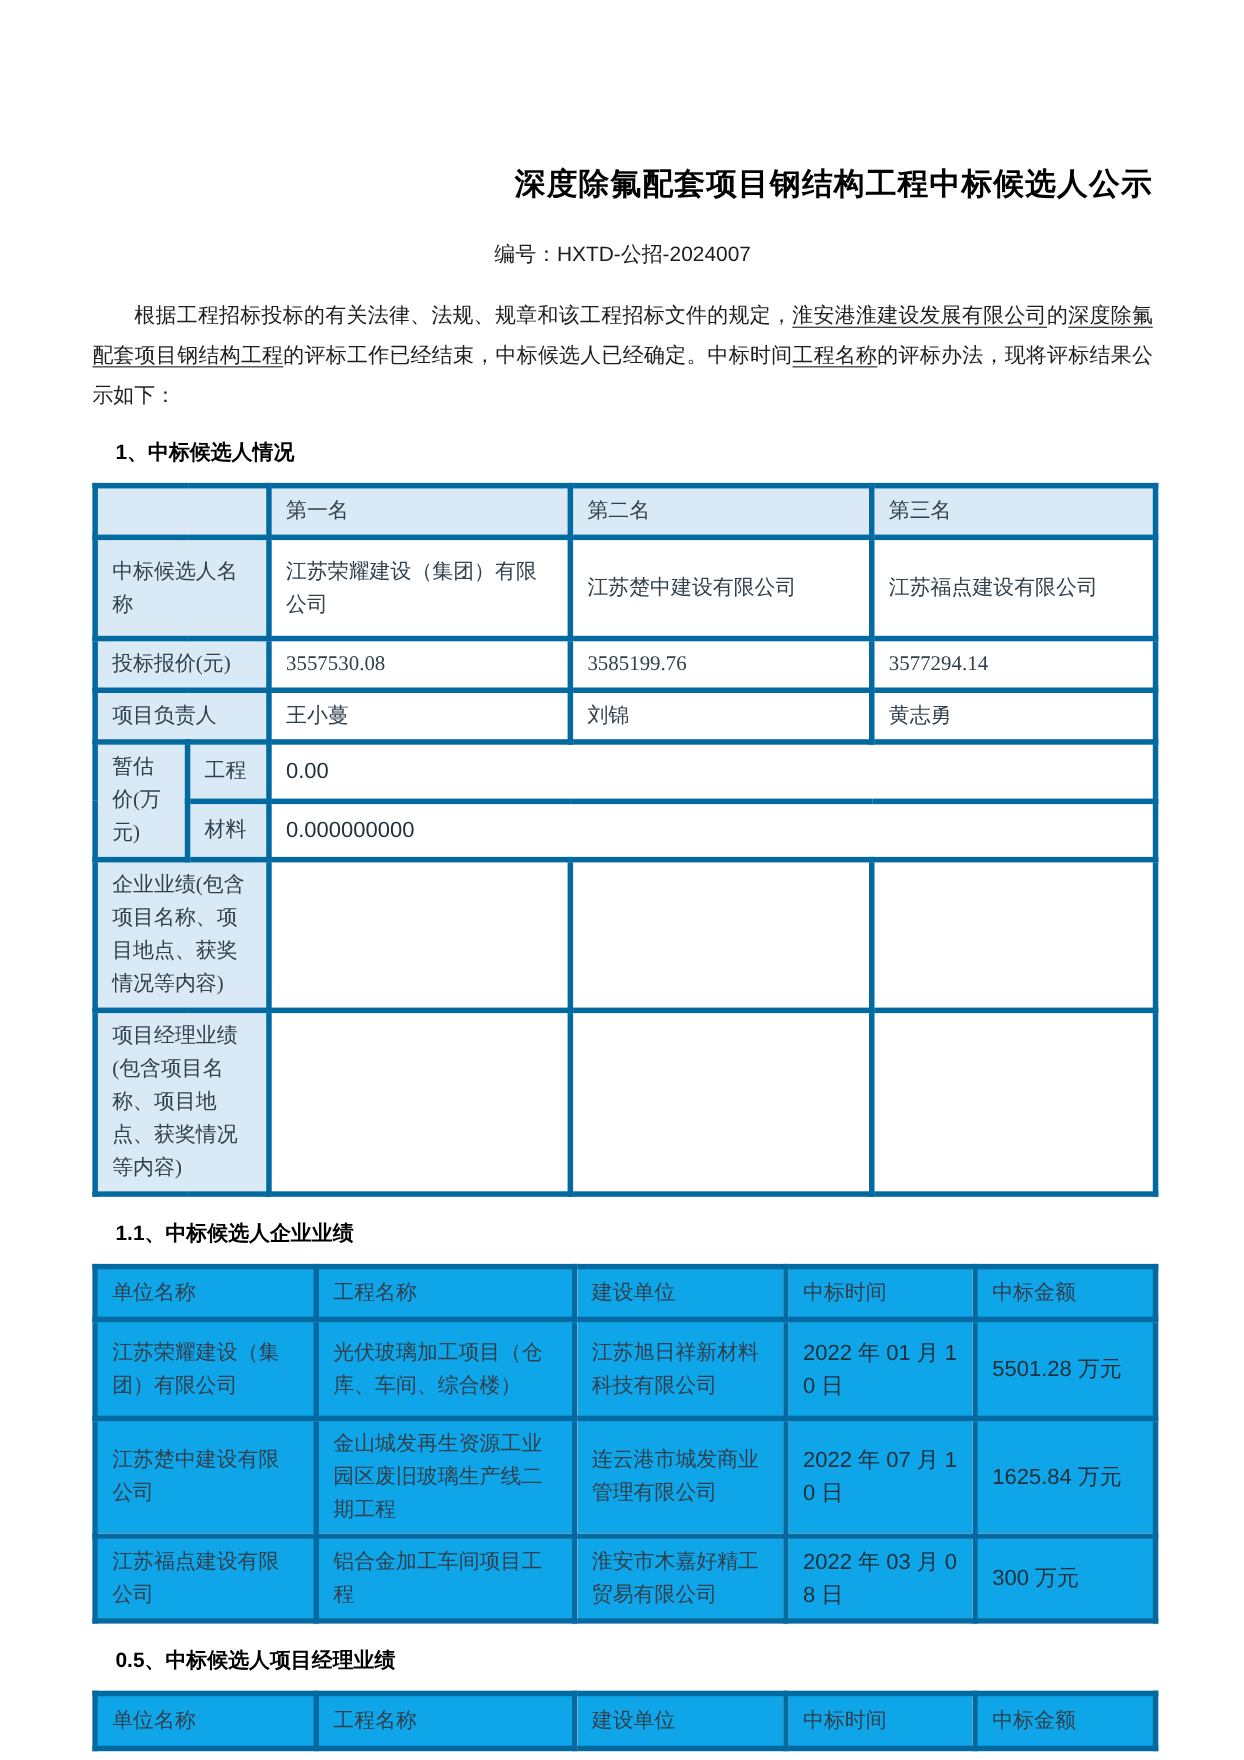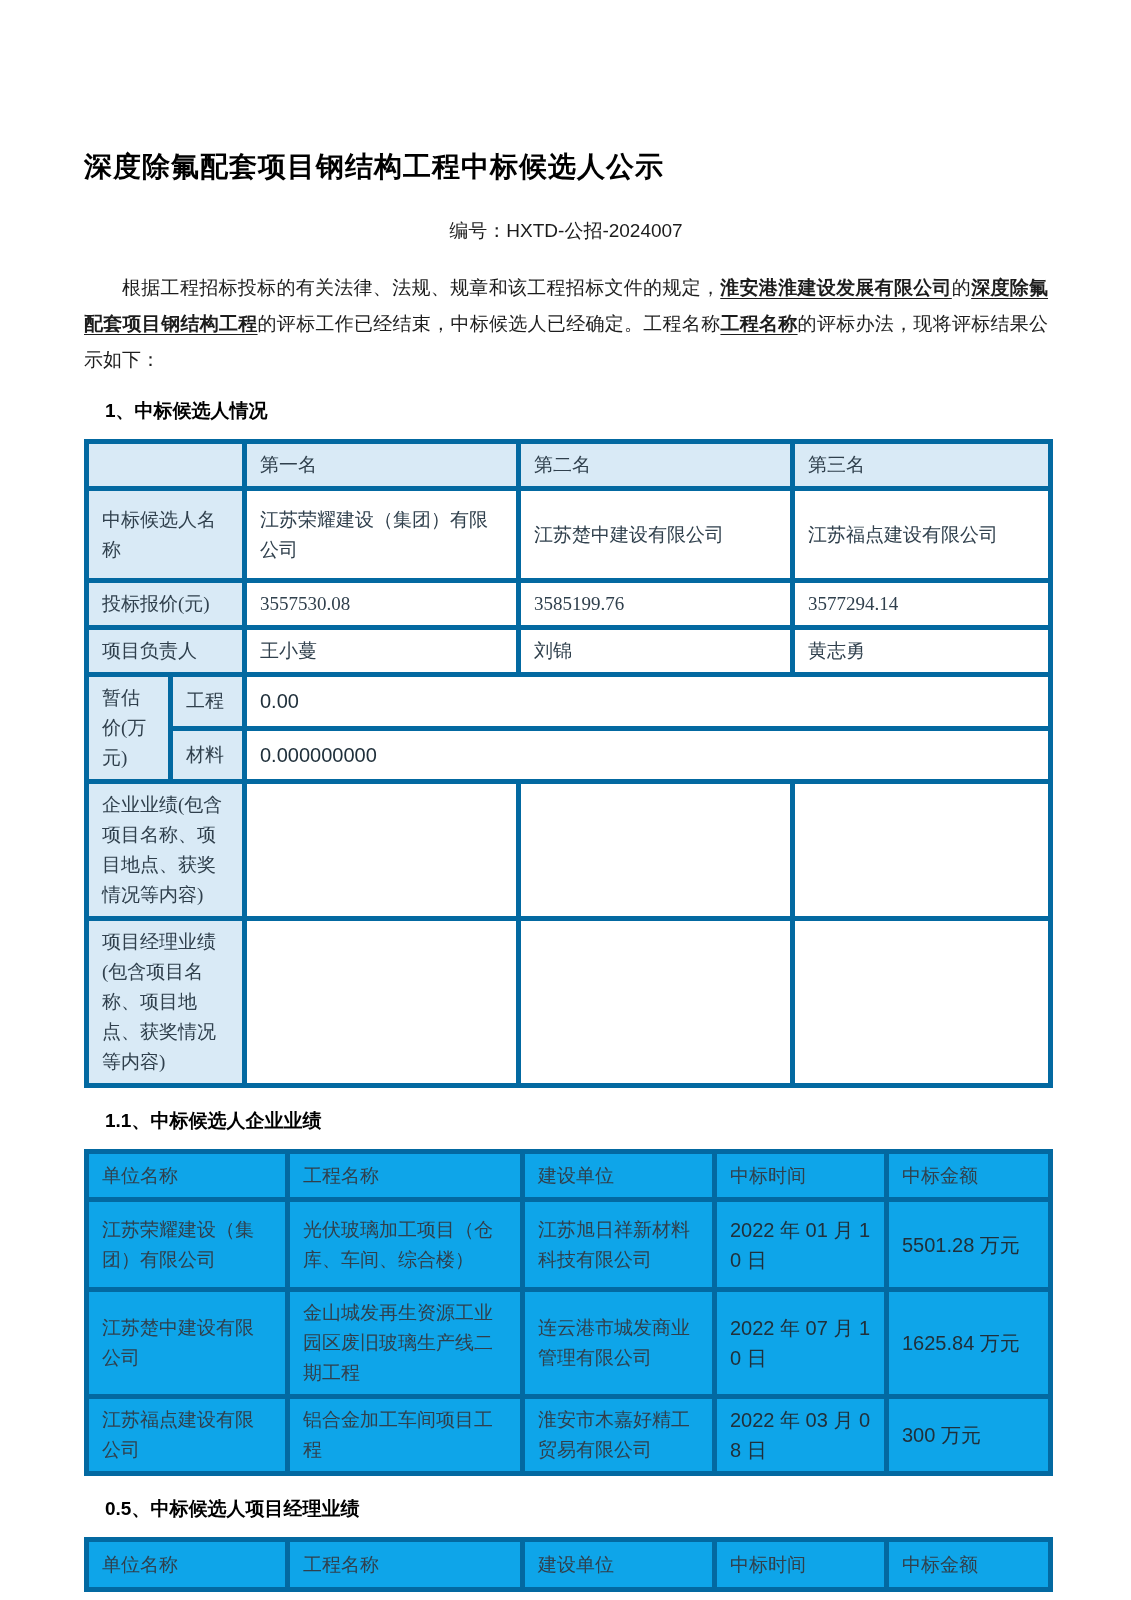--- a/index.html
+++ b/index.html
@@ -18,41 +18,41 @@
     box-sizing: border-box;
     width: 1131px;
     height: 1600px;
     padding: 148px 83px 0 84px;
   }
   .doc-title {
     font-family: "Liberation Sans", sans-serif;
     font-weight: 700;
     font-size: 28px;
     color: #000000;
-    text-align: left;
+    text-align: right;
     margin: 0 0 32px 0;
     letter-spacing: 1px;
   }
   .doc-number {
     font-family: "Liberation Sans", sans-serif;
     font-size: 19px;
     color: #1b1b1b;
     text-align: center;
     margin: 0 0 26px 0;
   }
   .intro {
     font-size: 19px;
     line-height: 36px;
     text-align: justify;
     text-indent: 2em;
     margin: 0 0 18px 0;
     color: #1d1d1d;
   }
   .intro .em {
-    font-weight: 700;
+    font-weight: 400;
     text-decoration: underline;
     text-underline-offset: 4px;
   }
   .sec-heading {
     font-family: "Liberation Sans", sans-serif;
     font-weight: 700;
     font-size: 19px;
     color: #000000;
     margin: 20px 0 15px 21px;
   }
@@ -84,21 +84,21 @@
 </style>
 </head>
 <body>
 
 <div class="page">
 
   <h1 class="doc-title">深度除氟配套项目钢结构工程中标候选人公示</h1>
 
   <div class="doc-number">编号：HXTD-公招-2024007</div>
 
-  <p class="intro"><span>根据工程招标投标的有关法律、法规、规章和该工程招标文件的规定，</span><span class="em">淮安港淮建设发展有限公司</span><span>的</span><span class="em">深度除氟配套项目钢结构工程</span><span>的评标工作已经结束，中标候选人已经确定。工程名称</span><span class="em">工程名称</span><span>的评标办法，现将评标结果公示如下：</span></p>
+  <p class="intro"><span>根据工程招标投标的有关法律、法规、规章和该工程招标文件的规定，</span><span class="em">淮安港淮建设发展有限公司</span><span>的</span><span class="em">深度除氟配套项目钢结构工程</span><span>的评标工作已经结束，中标候选人已经确定。中标时间</span><span class="em">工程名称</span><span>的评标办法，现将评标结果公示如下：</span></p>
 
   <h2 class="sec-heading">1、中标候选人情况</h2>
 
   <table class="t-candidates">
     <colgroup>
       <col style="width:84px">
         <col style="width:74px">
         <col style="width:274px">
         <col style="width:274px">
         <col style="width:258px">

